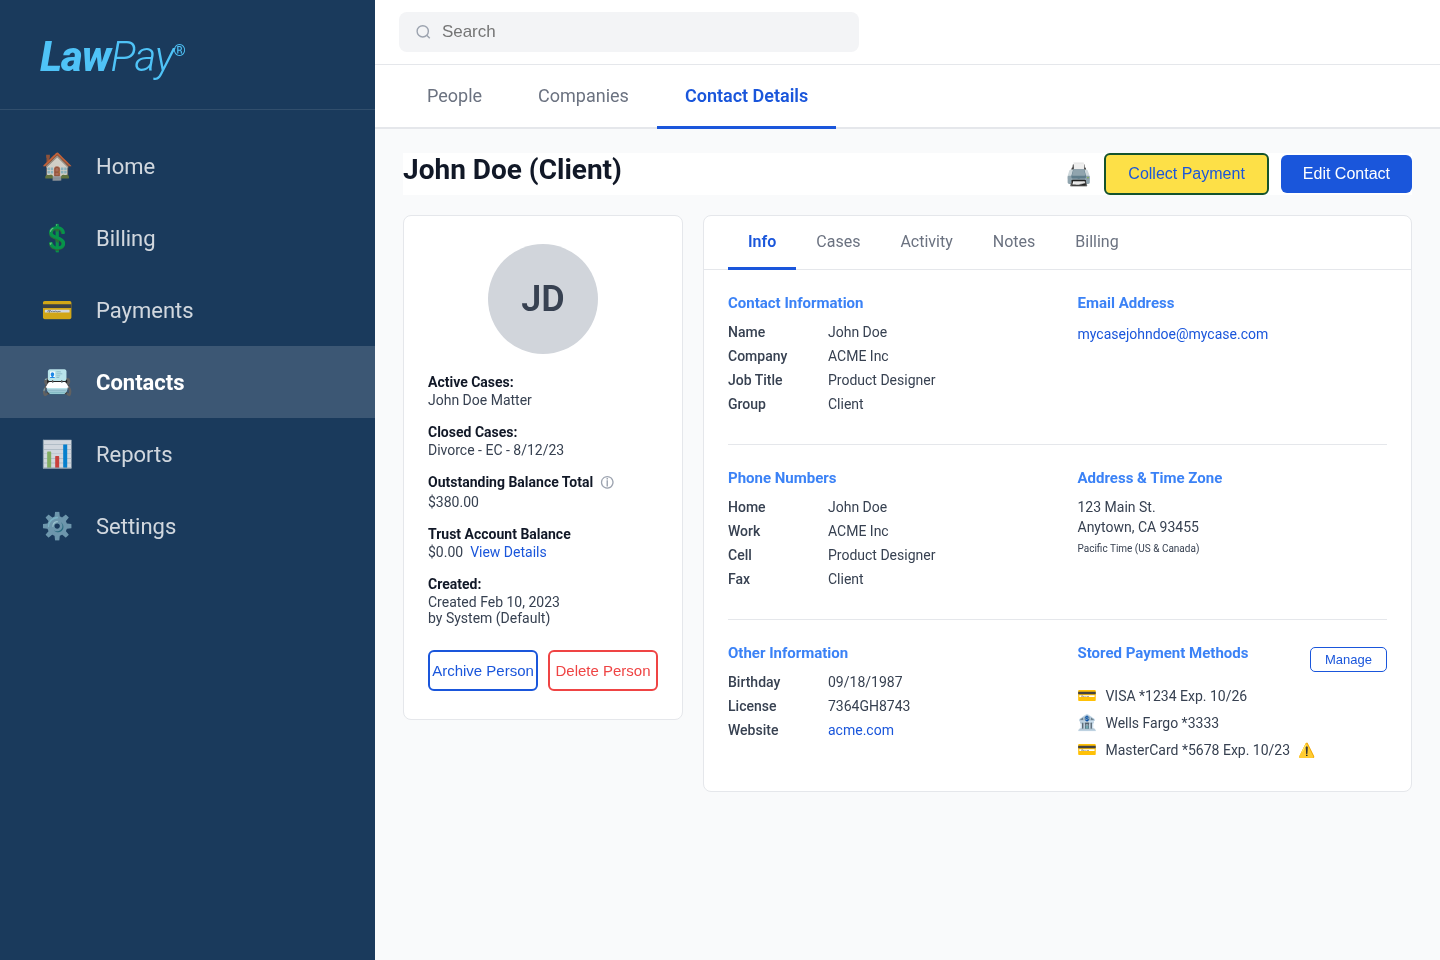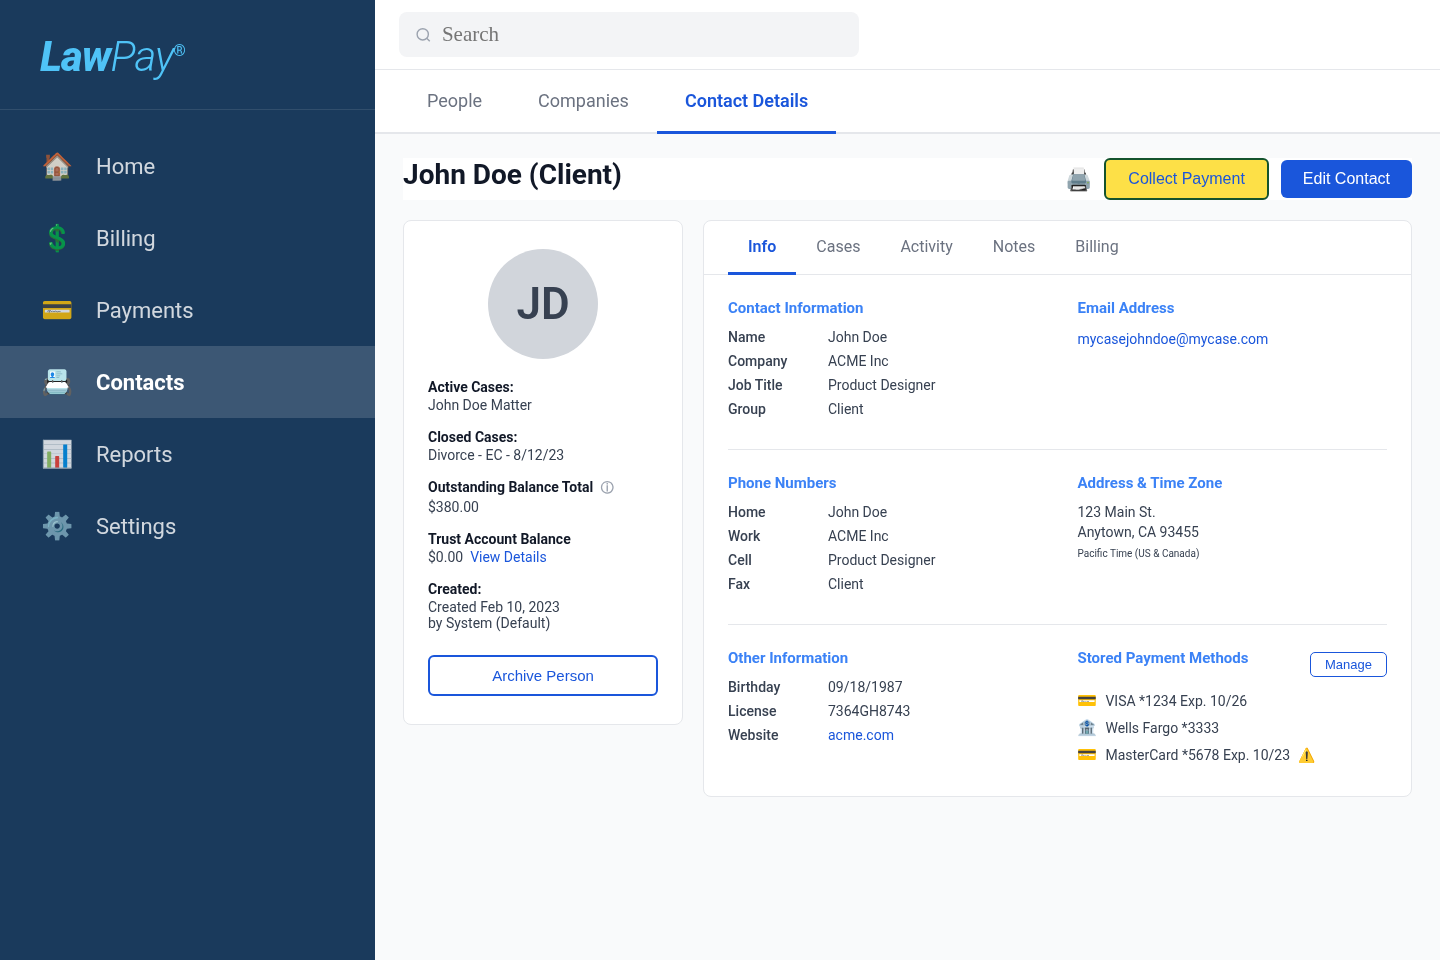--- a/index.html
+++ b/index.html
@@ -77,25 +77,24 @@
       align-items: center;
       background: #f3f4f6;
       border-radius: 8px;
       padding: 10px 16px;
       max-width: 460px;
       gap: 10px;
     }
     .search-input-wrap input {
       border: none;
       background: transparent;
-      font-size: 21px;
+      font-size: 17px;
       color: #6b7280;
       outline: none;
       width: 100%;
-      font-family: Liberation Serif, serif;
     }
 
     
     .tabs {
       display: flex;
       padding: 0 24px;
       border-bottom: 2px solid #e5e7eb;
       background: white;
       gap: 0;
     }
@@ -187,21 +186,21 @@
       align-items: center;
     }
     .avatar-circle {
       width: 110px;
       height: 110px;
       border-radius: 50%;
       background: #d1d5db;
       display: flex;
       align-items: center;
       justify-content: center;
-      font-size: 44px;
+      font-size: 36px;
       font-weight: 600;
       color: #374151;
       margin-bottom: 20px;
     }
     .left-info {
       width: 100%;
     }
     .info-section {
       margin-bottom: 16px;
     }
@@ -449,20 +448,21 @@
             </div>
           </div>
           <div class="info-section">
             <div class="info-label">Created:</div>
             <div class="info-value">Created Feb 10, 2023</div>
             <div class="info-value">by System (Default)</div>
           </div>
         </div>
         <div class="left-actions">
           <button class="btn-archive">Archive Person</button>
+          <button class="btn-delete">Delete Person</button>
         </div>
       </div>
 
       <div class="right-panel">
         <div class="detail-tabs">
           <div class="detail-tab active">Info</div>
           <div class="detail-tab">Cases</div>
           <div class="detail-tab">Activity</div>
           <div class="detail-tab">Notes</div>
           <div class="detail-tab">Billing</div>

